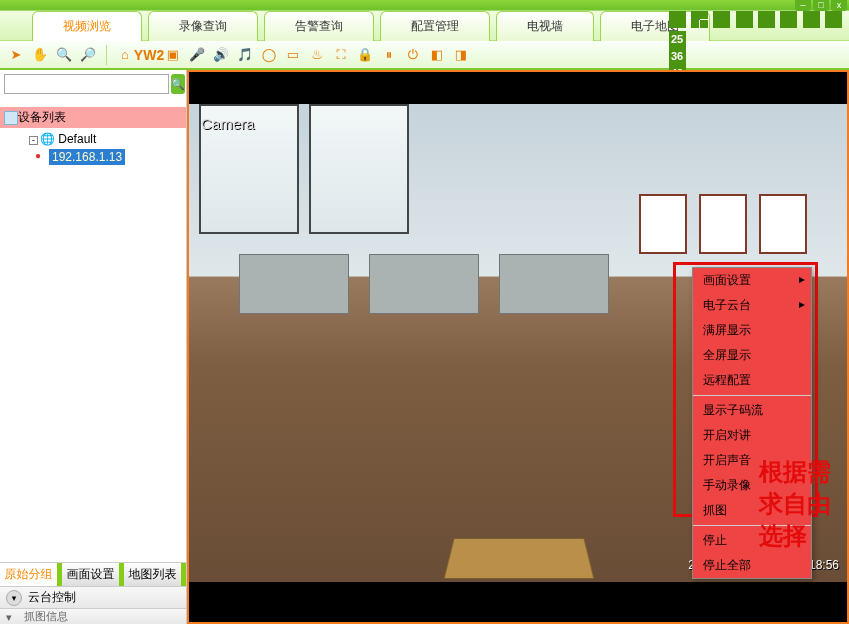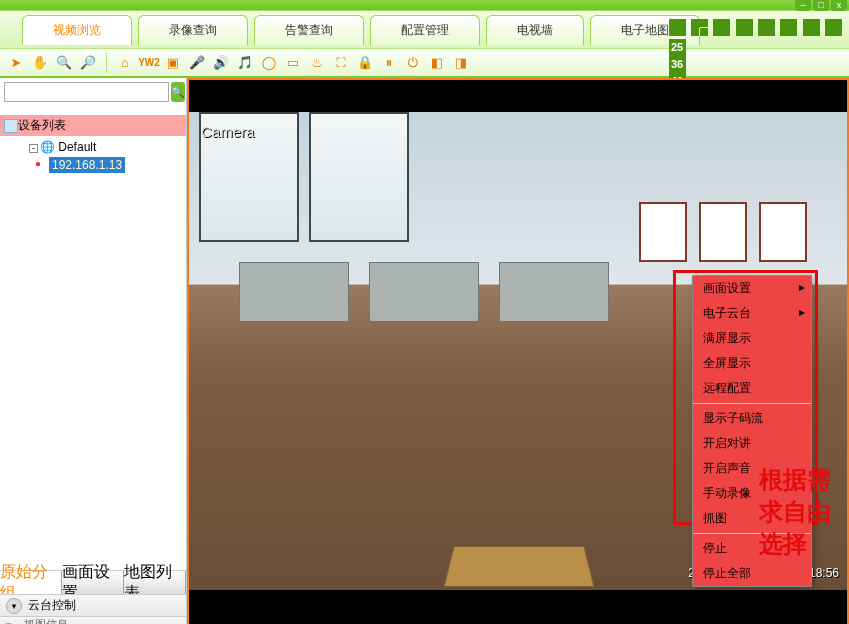--- a/index.html
+++ b/index.html
@@ -17,25 +17,25 @@
 .win-controls {
   position: absolute; right: 2px; top: -1px; display: flex; gap: 2px;
 }
 .win-controls span {
   width: 16px; height: 12px;
   background: #5fb220; color: #fff; font-size: 9px;
   display: flex; align-items: center; justify-content: center;
   border-radius: 0 0 3px 3px; cursor: pointer;
 }
 .tabs {
-  height: 38px;
+  height: 30px;
   background: linear-gradient(#f0fde0,#d9f5b8);
   border-top: 1px solid #a5db6c;
-  display: flex; align-items: center;
-  padding-left: 22px;
+  display: flex; align-items: flex-start;
+  padding-left: 32px;
 }
 .tab {
   padding: 6px 30px 6px 30px;
   background: linear-gradient(#ffffff,#e9f9d2);
   border: 1px solid #9cd84c; border-bottom: none;
   border-radius: 6px 6px 0 0;
   margin-right: 6px; cursor: pointer;
   color: #333;
 }
 .tab.active { color: #ff8800; background: #fff; }
@@ -89,23 +89,23 @@
 .tree-node .box { display:inline-block;width:9px;height:9px;border:1px solid #888;text-align:center;line-height:7px;font-size:9px;margin-right:2px; }
 .tree-node.ip { padding-left: 30px; position: relative;}
 .tree-node.ip::before {
   content:"●"; position:absolute; left:16px; color:#d33; font-size:10px;
 }
 .tree-node.ip .sel { background:#2a7fd5; color:#fef9c3; padding:1px 3px; }
 .group-tabs {
   height: 24px; display: flex; border-top: 1px solid #ccc;
 }
 .group-tab {
-  flex:1; background: linear-gradient(#fff,#ddd); border-right:1px solid #84cc16;
+  flex:1; background: linear-gradient(#fff,#ddd); border-right:5px solid #84cc16;
   display:flex;align-items:center;justify-content:center; cursor:pointer;
-  font-size:16px;
+  font-size:12px;
 }
 .group-tab.active { color:#ff8800; background:#fff; }
 .ptz {
   height: 22px; background: linear-gradient(#f7f7f7,#e8e8e8);
   display:flex; align-items:center; padding:0 6px; gap:6px;
   border-top:1px solid #ccc;
 }
 .ptz .arrow{
   width:16px;height:16px;border-radius:50%;background:#ddd;border:1px solid #aaa;
   display:flex;align-items:center;justify-content:center;font-size:9px;cursor:pointer;
@@ -182,21 +182,21 @@
   <div class="tab">电子地图</div>
 </div>
 
 <div class="toolbar">
   <span class="tb-btn">➤</span>
   <span class="tb-btn">✋</span>
   <span class="tb-btn">🔍</span>
   <span class="tb-btn">🔎</span>
   <span class="tb-sep"></span>
   <span class="tb-btn">⌂</span>
-  <span class="tb-btn" style="font-size:10px;font-weight:bold;">YW2</span>
+  <span class="tb-btn" style="font-size:14px;font-weight:bold;">YW2</span>
   <span class="tb-btn">▣</span>
   <span class="tb-btn">🎤</span>
   <span class="tb-btn">🔊</span>
   <span class="tb-btn">🎵</span>
   <span class="tb-btn">◯</span>
   <span class="tb-btn">▭</span>
   <span class="tb-btn">♨</span>
   <span class="tb-btn">⛶</span>
   <span class="tb-btn">🔒</span>
   <span class="tb-btn">⏸</span>

